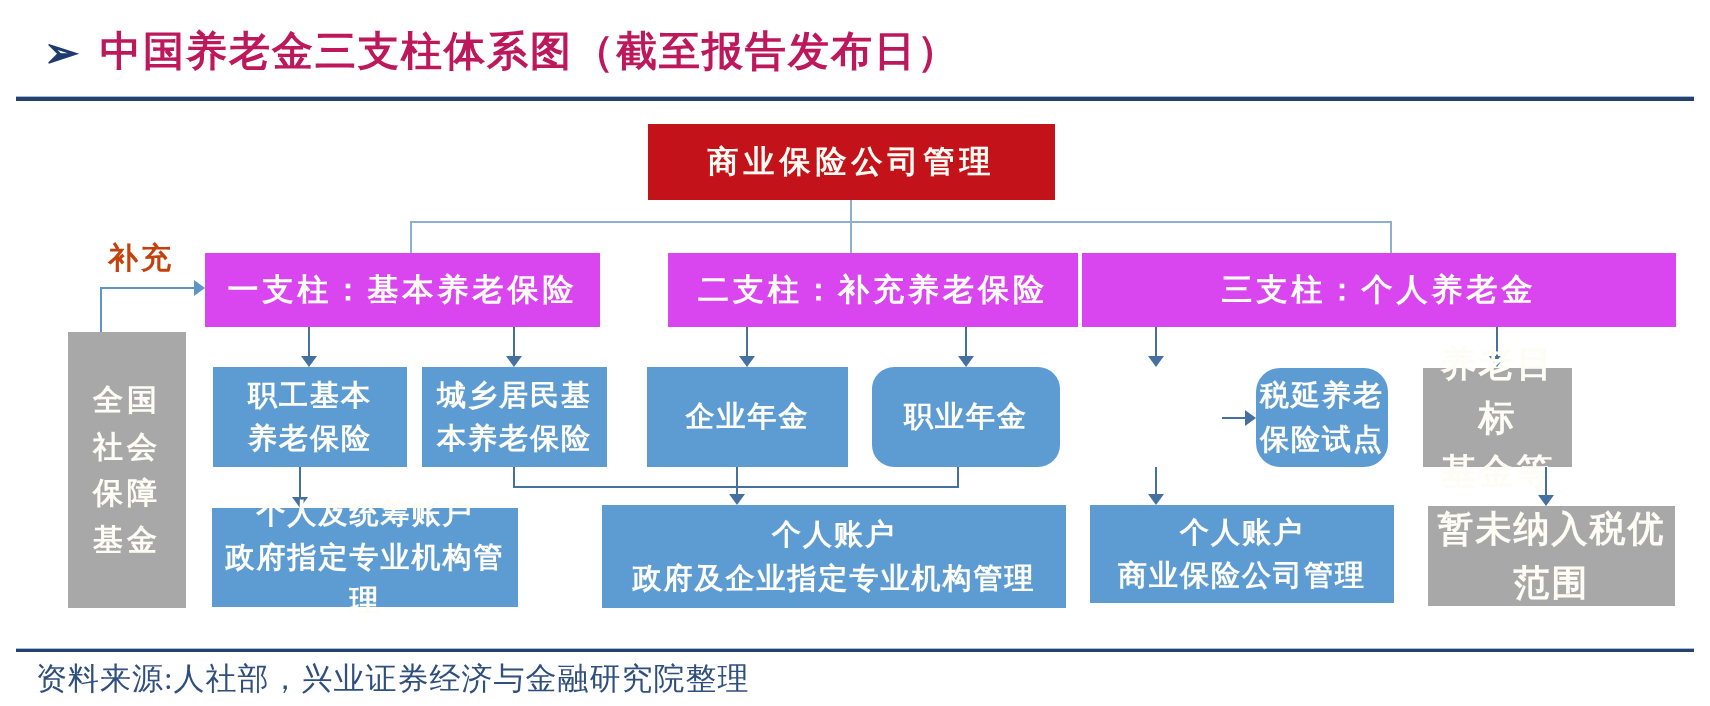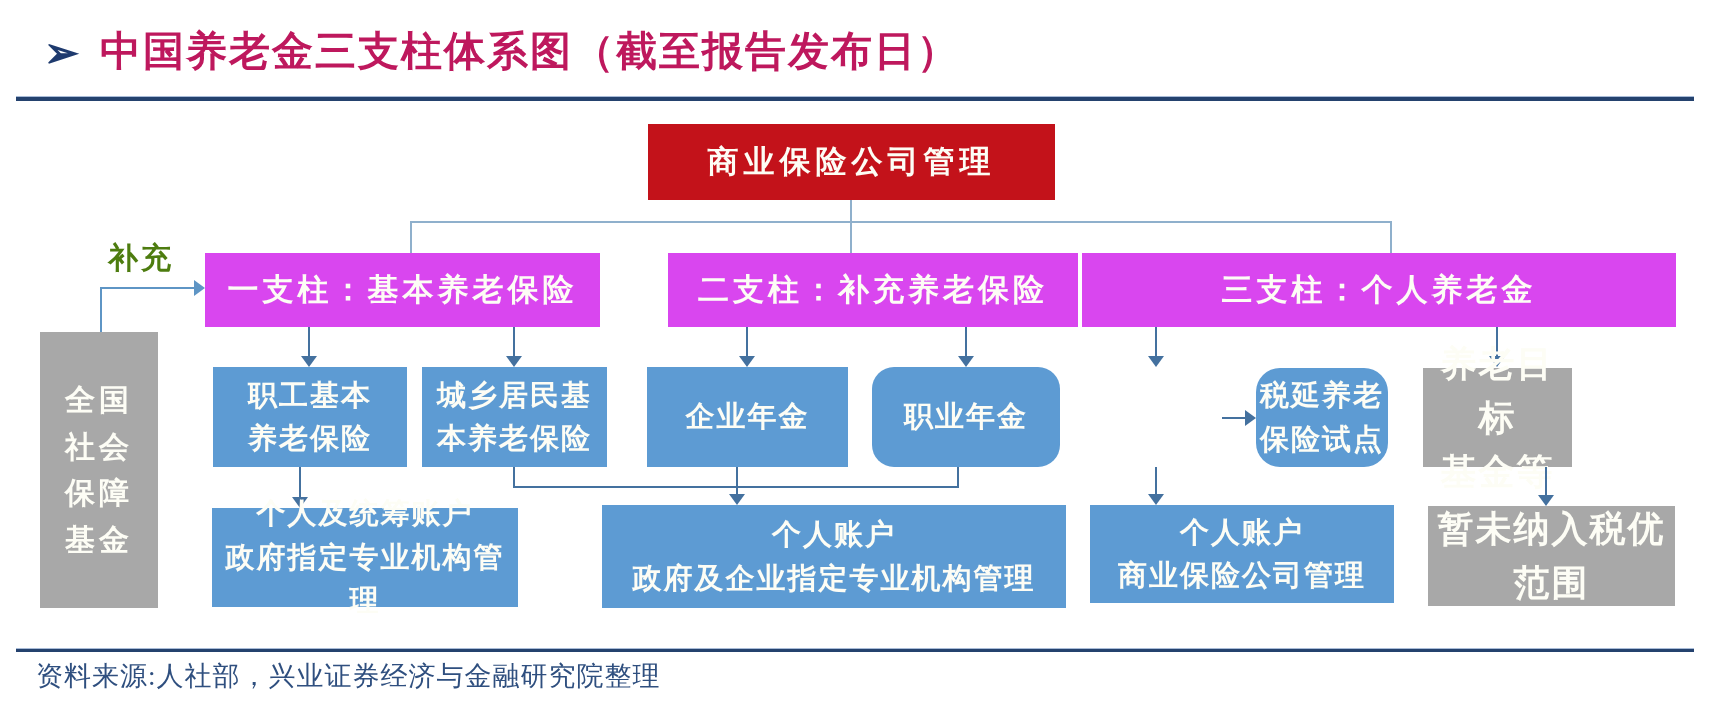--- a/index.html
+++ b/index.html
@@ -5,44 +5,44 @@
   html,body{margin:0;padding:0;background:#fff;}
   body{font-family:"Liberation Serif","DejaVu Serif",serif;}
   #stage{position:relative;width:1710px;height:706px;background:#ffffff;overflow:hidden;}
 
   
   .title-bullet{position:absolute;left:44px;top:28px;font-size:42px;font-weight:700;color:#1E3A6E;}
   .page-title{position:absolute;left:100px;top:24px;font-size:41px;font-weight:700;color:#be185d;letter-spacing:2px;white-space:nowrap;}
   .rule{position:absolute;left:16px;width:1678px;height:4px;background:#24426E;border-top:1px solid #A9BCD8;}
   .rule.top{top:96px;}
   .rule.bottom{top:648px;height:3px;}
-  .source-note{position:absolute;left:36px;top:658px;font-size:27px;color:#2F4F7F;letter-spacing:1px;white-space:nowrap;}
+  .source-note{position:absolute;left:36px;top:658px;font-size:31px;color:#2F4F7F;letter-spacing:1px;white-space:nowrap;}
 
   
   .box{position:absolute;display:flex;align-items:center;justify-content:center;
        text-align:center;color:#FDFDF5;font-weight:700;white-space:pre-line;}
   .red{background:#C3121A;font-size:31px;letter-spacing:5px;}
   .orange{background:#d946ef;font-size:31px;letter-spacing:4px;}
   .blue{background:#5D9BD3;font-size:29px;letter-spacing:2px;line-height:1.5;}
   .gray{background:#A8A8A8;font-size:36px;letter-spacing:2px;line-height:1.5;}
-  .nssf{font-size:30px;line-height:1.55;letter-spacing:4px;}
+  .nssf{font-size:30px;line-height:1.55;letter-spacing:4px;margin-left:28px;}
 
   
   .cline{position:absolute;background:#8FB0CC;}
   .dline{position:absolute;background:#44719F;}
   .varrow{position:absolute;width:2px;background:#44719F;}
   .varrow::after{content:'';position:absolute;bottom:-11px;left:50%;transform:translateX(-50%);
        border:8px solid transparent;border-bottom:0;border-top:11px solid #44719F;}
   .harrow{position:absolute;height:2px;background:#44719F;}
   .harrow::after{content:'';position:absolute;right:-11px;top:50%;transform:translateY(-50%);
        border:8px solid transparent;border-right:0;border-left:11px solid #44719F;}
   .harrow.light{background:#5E95C5;}
   .harrow.light::after{border-left-color:#5E95C5;}
   .vline-light{position:absolute;width:2px;background:#5E95C5;}
-  .supplement-label{position:absolute;left:108px;top:238px;font-size:30px;font-weight:700;color:#4d7c0f;letter-spacing:3px;}
+  .supplement-label{position:absolute;left:108px;top:238px;font-size:30px;font-weight:700;color:#c2410c;letter-spacing:3px;}
 </style>
 </head>
 <body>
 
 <div id="stage">
 
   <span class="title-bullet">➢</span>
   <h1 class="page-title" style="margin:0;">中国养老金三支柱体系图（截至报告发布日）</h1>
   <div class="rule top"></div>
 

